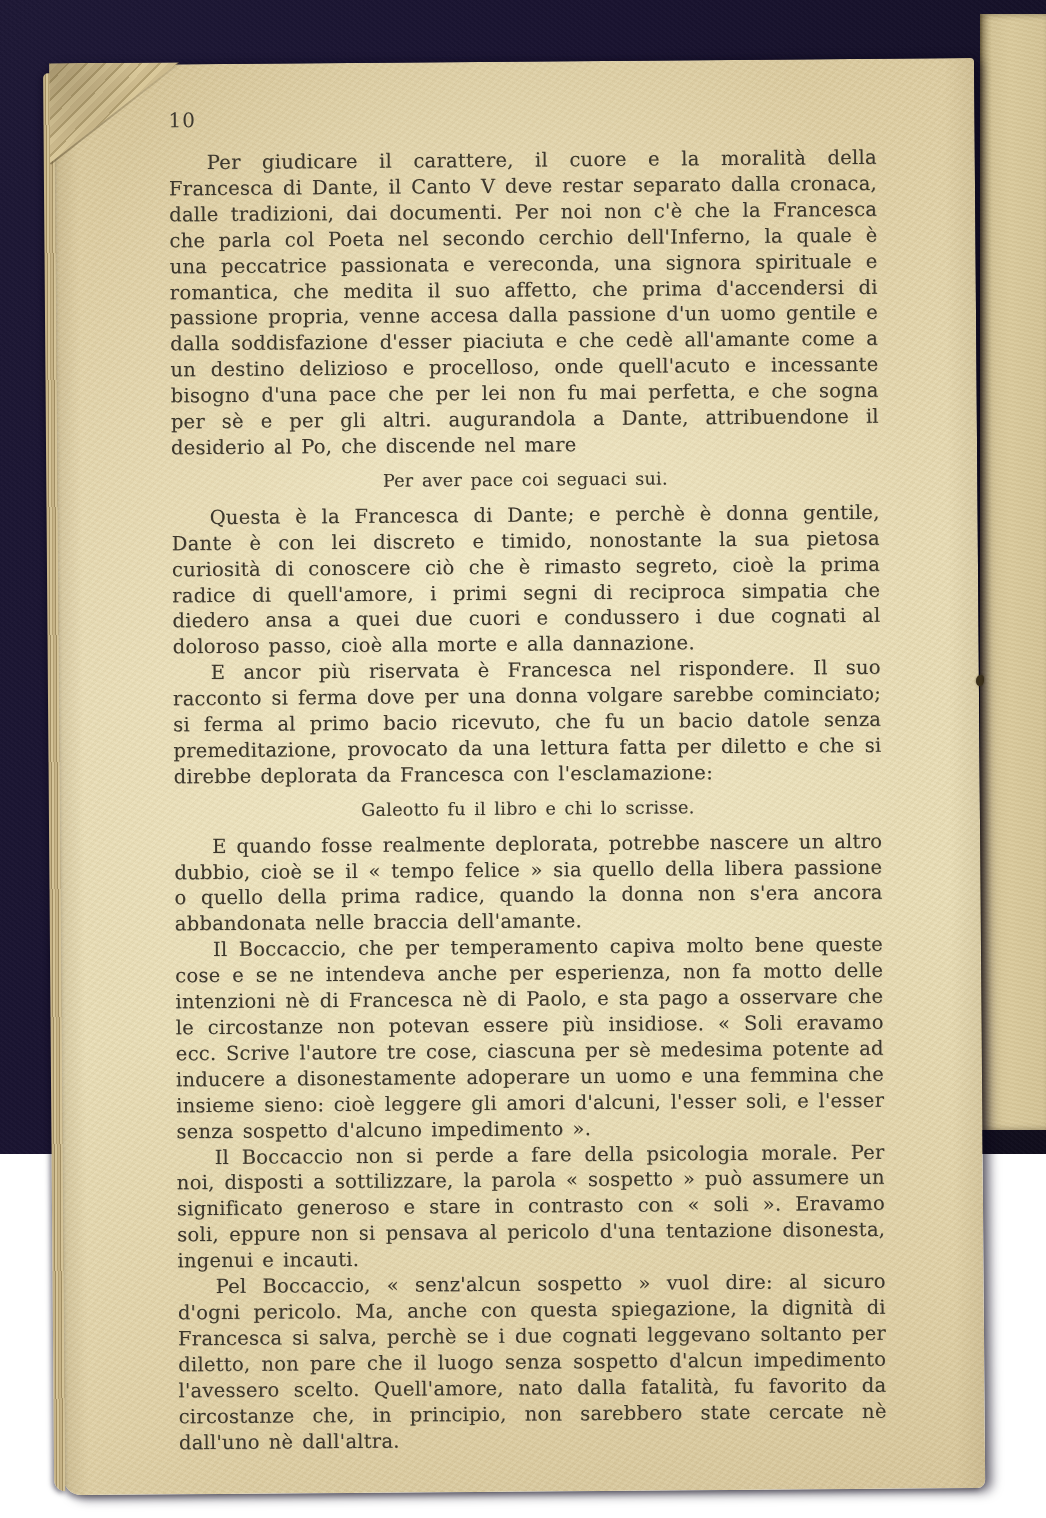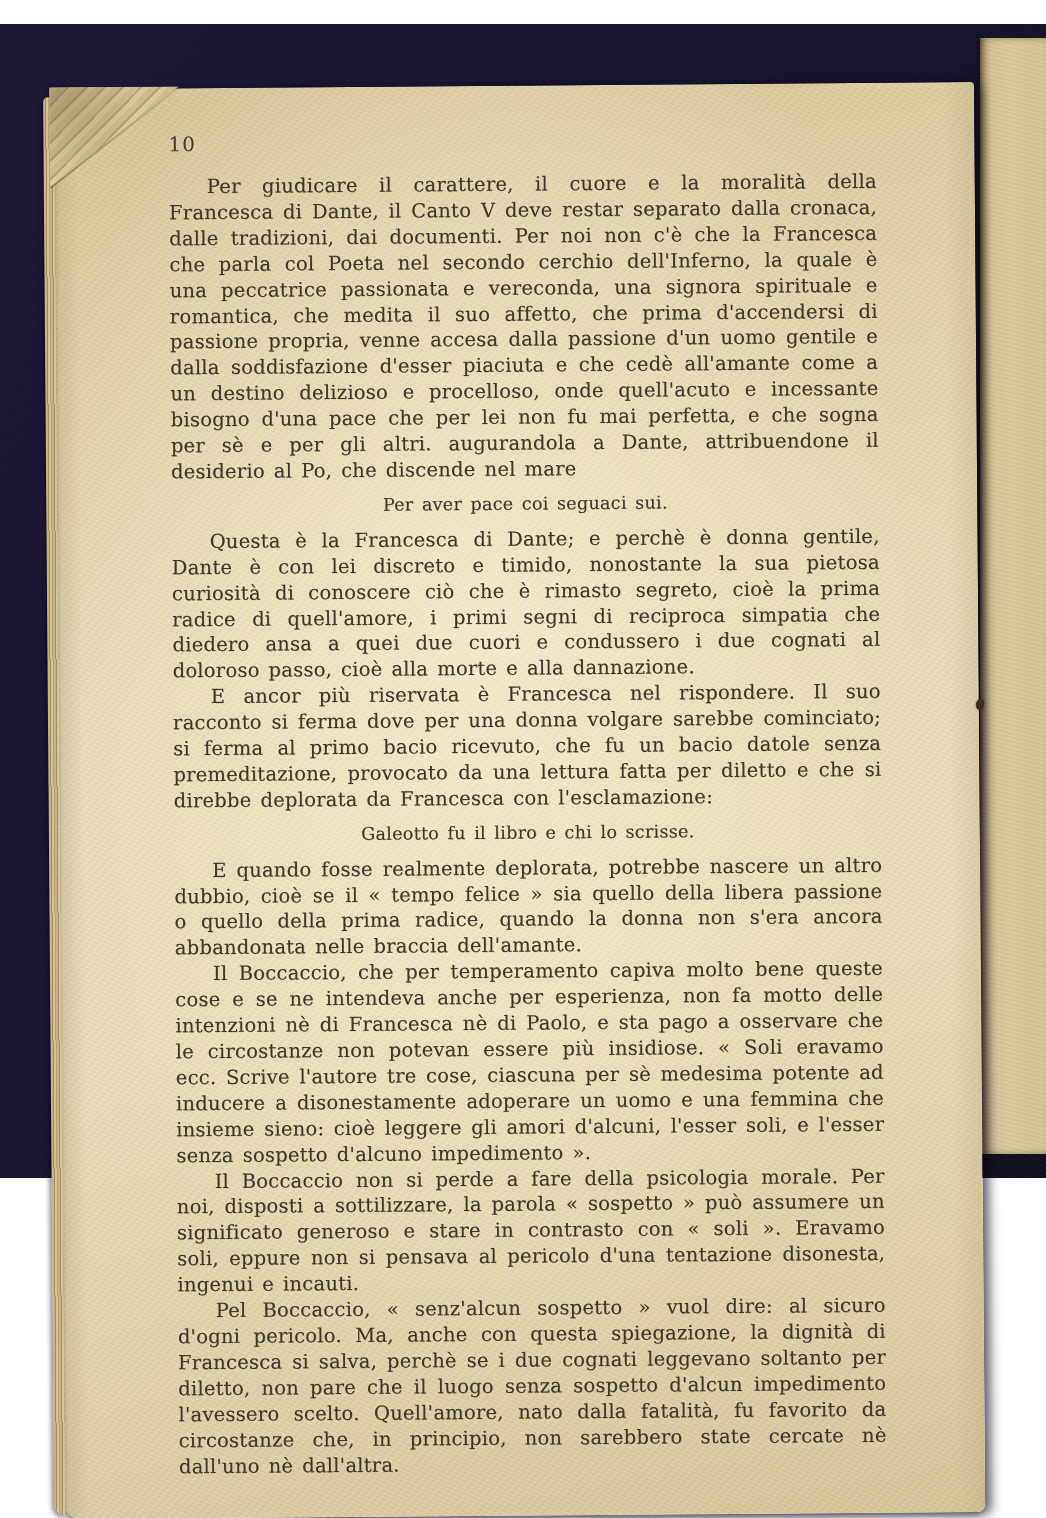--- a/index.html
+++ b/index.html
@@ -5,21 +5,20 @@
   html,body{margin:0;padding:0;}
   body{
     width:1046px;height:1518px;overflow:hidden;
     font-family:"DejaVu Serif","Liberation Serif",serif;
   }
   .scene{
     position:relative;width:1046px;height:1154px;
     background:
       repeating-linear-gradient(37deg, rgba(255,255,255,0.015) 0 2px, rgba(0,0,0,0.02) 2px 4px),
       linear-gradient(115deg,#1e1836 0%,#191330 40%,#141026 75%,#100d1c 100%);
-    margin-top: 24px;
   }
 
   
   .facing-page{
     position:absolute;right:0;top:14px;bottom:24px;width:66px;z-index:1;
     background:
       repeating-linear-gradient(13deg, rgba(150,130,90,0.06) 0 2px, rgba(255,250,230,0.06) 2px 4px),
       linear-gradient(90deg,#8a7a54 0px,#bfae82 3px,#d3c396 12px,#d9c99c 30px,#d2c295 100%);
     box-shadow:inset 4px 0 6px rgba(40,30,10,0.45);
   }

